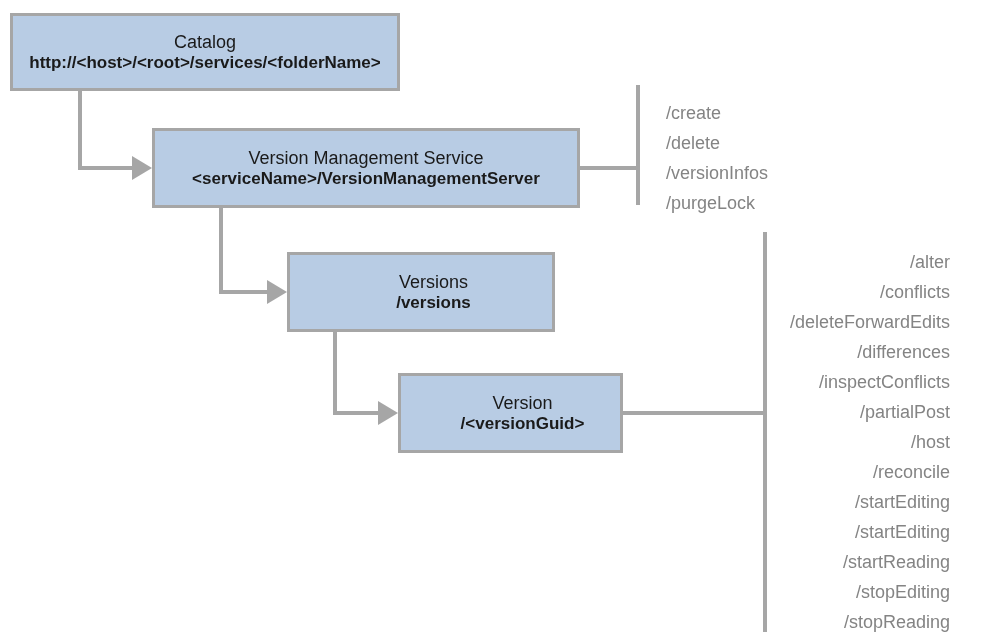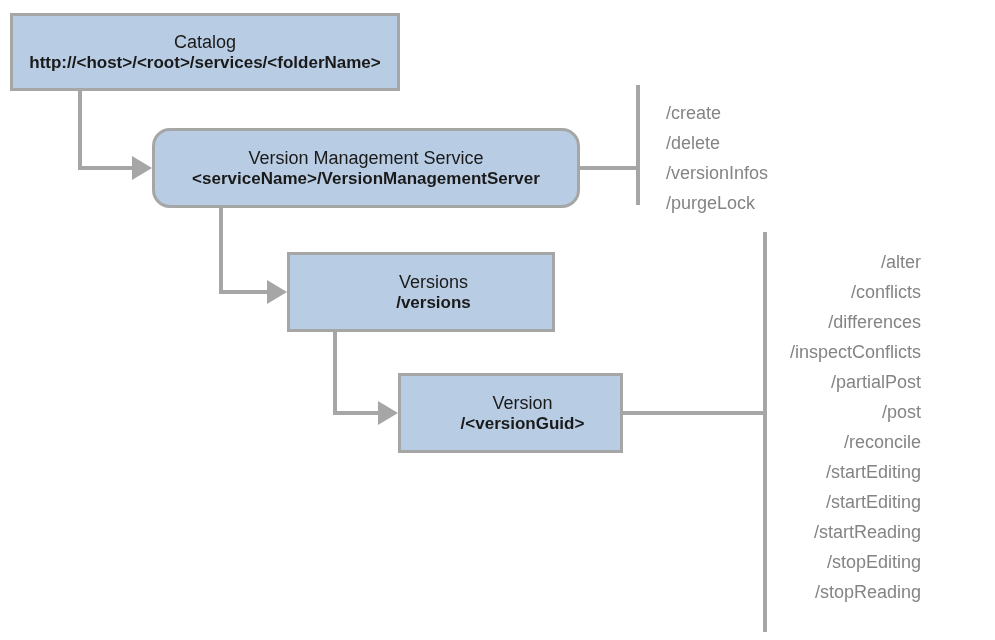--- a/index.html
+++ b/index.html
@@ -96,21 +96,21 @@
   <div class="bar" style="left:636px; top:85px; height:120px;"></div>
 
   <div class="seg" style="left:623px; top:411px; width:142px; height:4px;"></div>
   <div class="bar" style="left:763px; top:232px; height:400px;"></div>
 
   <div class="node" style="left:10px; top:13px; width:390px; height:78px;">
     <div class="node-title">Catalog</div>
     <div class="node-sub">http://&lt;host&gt;/&lt;root&gt;/services/&lt;folderName&gt;</div>
   </div>
 
-  <div class="node" style="left:152px; top:128px; width:428px; height:80px;border-radius:18px;">
+  <div class="node" style="left:152px; top:128px; width:428px; height:80px;">
     <div class="node-title">Version Management Service</div>
     <div class="node-sub">&lt;serviceName&gt;/VersionManagementServer</div>
   </div>
 
   <div class="node" style="left:287px; top:252px; width:268px; height:80px;padding-left:25px;">
     <div class="node-title">Versions</div>
     <div class="node-sub">/versions</div>
   </div>
 
   <div class="node" style="left:398px; top:373px; width:225px; height:80px;padding-left:24px;">
@@ -120,24 +120,25 @@
 
   <ul class="endpoints" style="left:652px; top:84px;">
       <li>/create</li>
       <li>/delete</li>
       <li>/versionInfos</li>
       <li>/purgeLock</li>
     </ul>
   <ul class="endpoints" style="left:776px; top:233px;text-align:right;">
       <li>/alter</li>
       <li>/conflicts</li>
+      <li>/deleteForwardEdits</li>
       <li>/differences</li>
       <li>/inspectConflicts</li>
       <li>/partialPost</li>
-      <li>/post</li>
+      <li>/host</li>
       <li>/reconcile</li>
       <li>/startEditing</li>
       <li>/startEditing</li>
       <li>/startReading</li>
       <li>/stopEditing</li>
       <li>/stopReading</li>
     </ul>
 
 </div>
 

